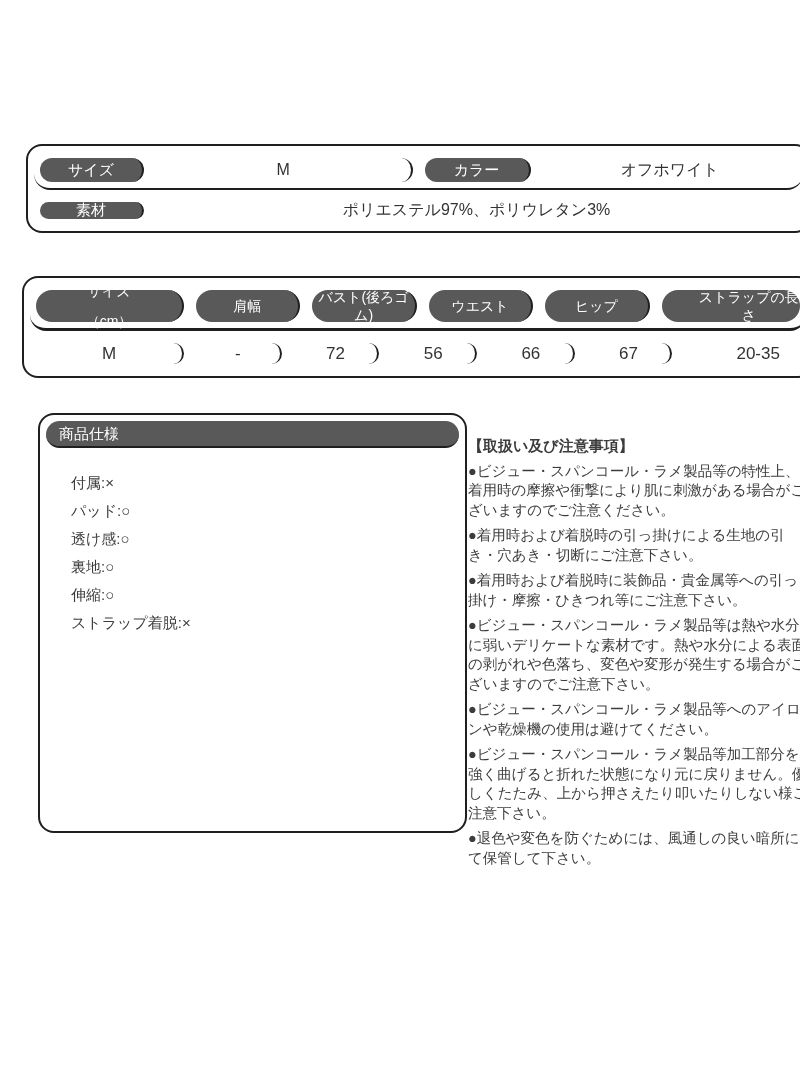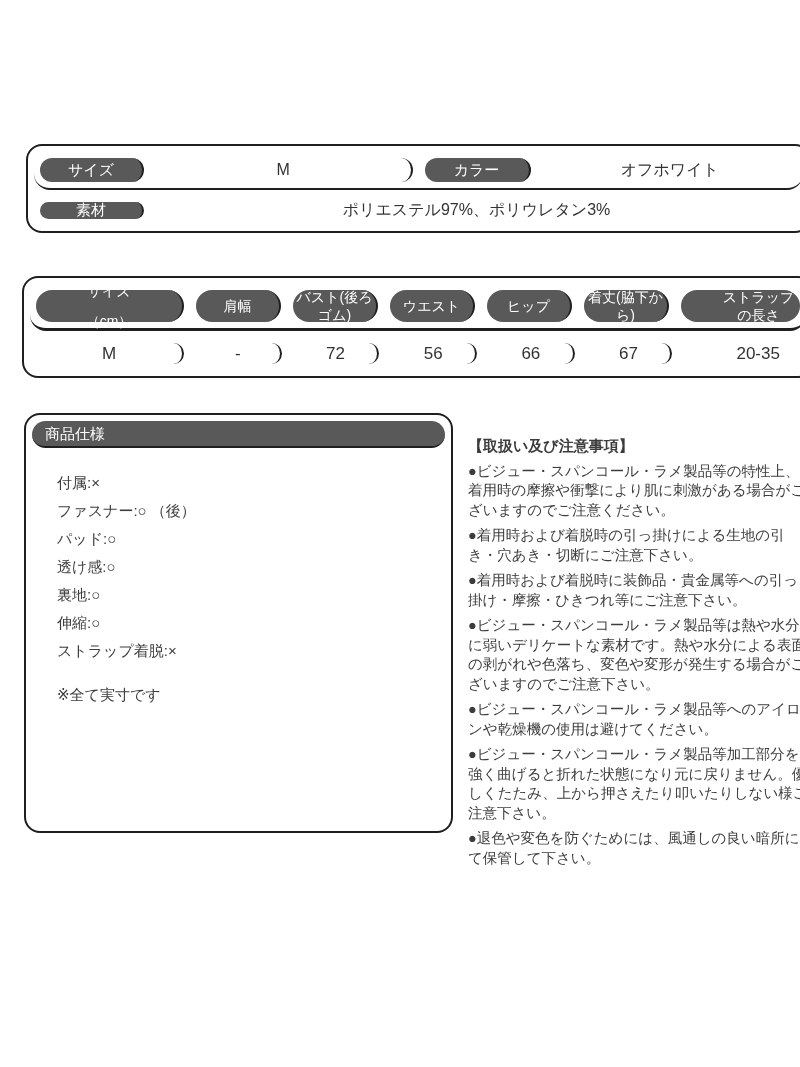--- a/index.html
+++ b/index.html
@@ -51,21 +51,21 @@
   .mv {
     background: #ffffff; color: #333333;
     display: flex; align-items: center; justify-content: center;
     font-size: 17px; flex: 1 1 0; border-right: 2px solid #1f1f1f;
   }
   .mv.first { flex: 0 0 148px; }
   .mv:last-child { border-right: none; padding-left: 32px; }
 
   
   .spec-box {
-    position: absolute; left: 6px; top: 395px; width: 429px; height: 420px;
+    position: absolute; left: 20px; top: 395px; width: 429px; height: 420px;
     border: 2px solid #1f1f1f; background: #fff;
   }
   .spec-box-titlebar {
     height: 27px; background: #595959; border-bottom: 2px solid #1f1f1f;
     color: #ffffff; font-size: 15px; line-height: 26px; padding-left: 13px;
   }
   .spec-box-content { padding: 12px 19px; font-size: 15px; line-height: 22px; color: #3c3c3c; }
   .spec-note { margin-top: 22px; }
 
   
@@ -95,45 +95,42 @@
 <div class="meas-table">
   <div class="meas-head">
     <div class="mh first">
       <span>サイズ</span>
       <span>（cm）</span>
     </div>
     <div class="mh">肩幅</div>
     <div class="mh">バスト(後ろゴム)</div>
     <div class="mh">ウエスト</div>
     <div class="mh">ヒップ</div>
-    <div class="mh">着丈(脇下から)</div>
     <div class="mh">ストラップの長さ</div>
   </div>
   <div class="meas-body">
     <div class="mv first">M</div>
     <div class="mv">-</div>
     <div class="mv">72</div>
     <div class="mv">56</div>
     <div class="mv">66</div>
     <div class="mv">67</div>
     <div class="mv">20-35</div>
   </div>
 </div>
 
 <div class="spec-box">
   <div class="spec-box-titlebar">商品仕様</div>
   <div class="spec-box-content">
     <div class="spec-item">付属:×</div>
-    <div class="spec-item">ファスナー:○ （後）</div>
     <div class="spec-item">パッド:○</div>
     <div class="spec-item">透け感:○</div>
     <div class="spec-item">裏地:○</div>
     <div class="spec-item">伸縮:○</div>
     <div class="spec-item">ストラップ着脱:×</div>
-    <div class="spec-note">※全て実寸です</div>
   </div>
 </div>
 
 <div class="notices">
   <div class="notices-title">【取扱い及び注意事項】</div>
   <div class="notice-item">●ビジュー・スパンコール・ラメ製品等の特性上、着用時の摩擦や衝撃により肌に刺激がある場合がございますのでご注意ください。</div>
   <div class="notice-item">●着用時および着脱時の引っ掛けによる生地の引き・穴あき・切断にご注意下さい。</div>
   <div class="notice-item">●着用時および着脱時に装飾品・貴金属等への引っ掛け・摩擦・ひきつれ等にご注意下さい。</div>
   <div class="notice-item">●ビジュー・スパンコール・ラメ製品等は熱や水分に弱いデリケートな素材です。熱や水分による表面の剥がれや色落ち、変色や変形が発生する場合がございますのでご注意下さい。</div>
   <div class="notice-item">●ビジュー・スパンコール・ラメ製品等へのアイロンや乾燥機の使用は避けてください。</div>

